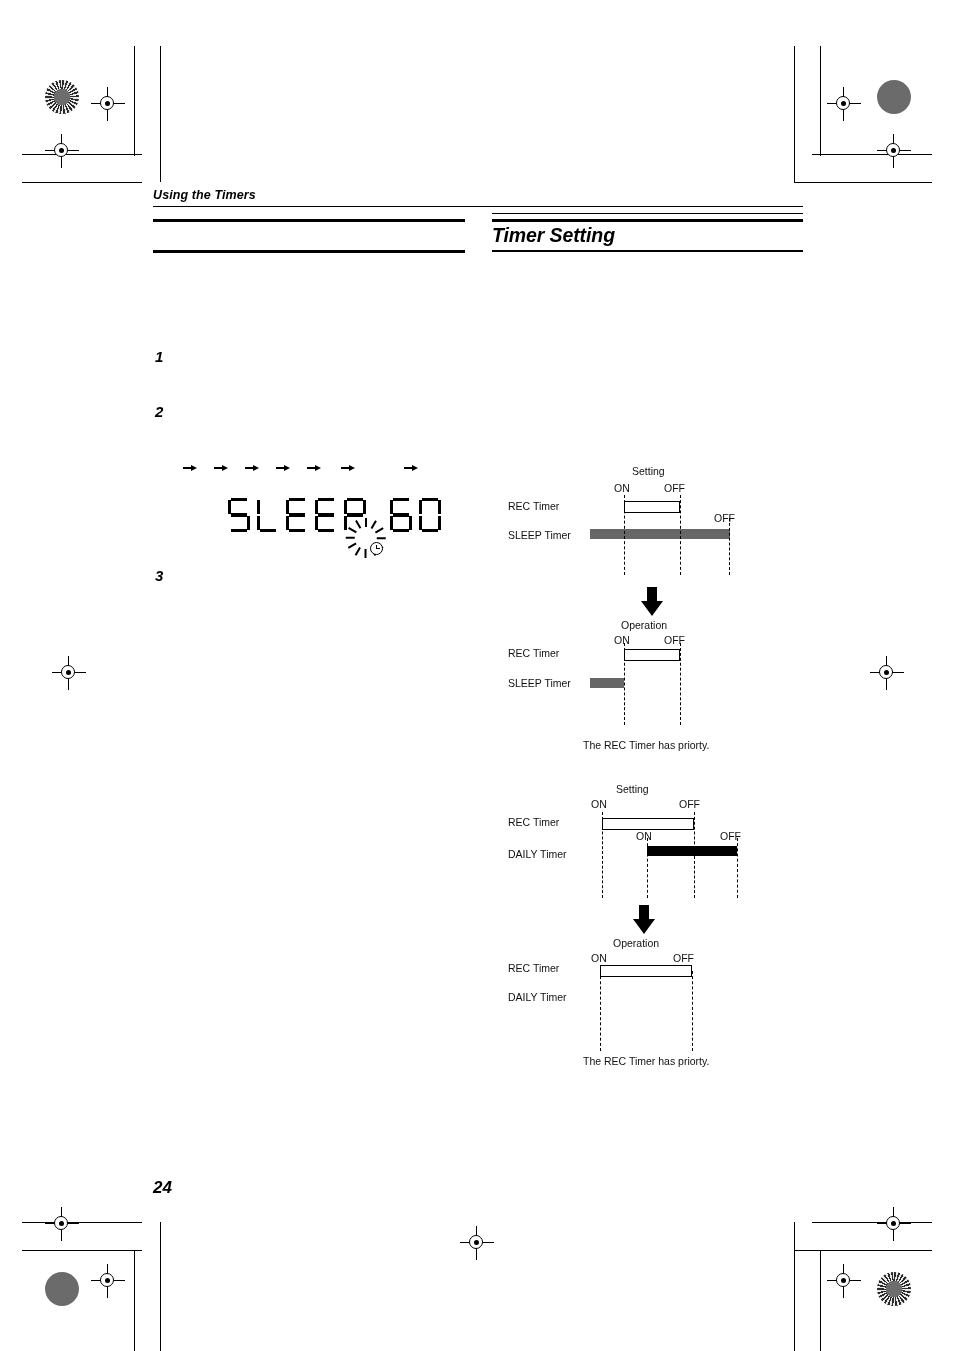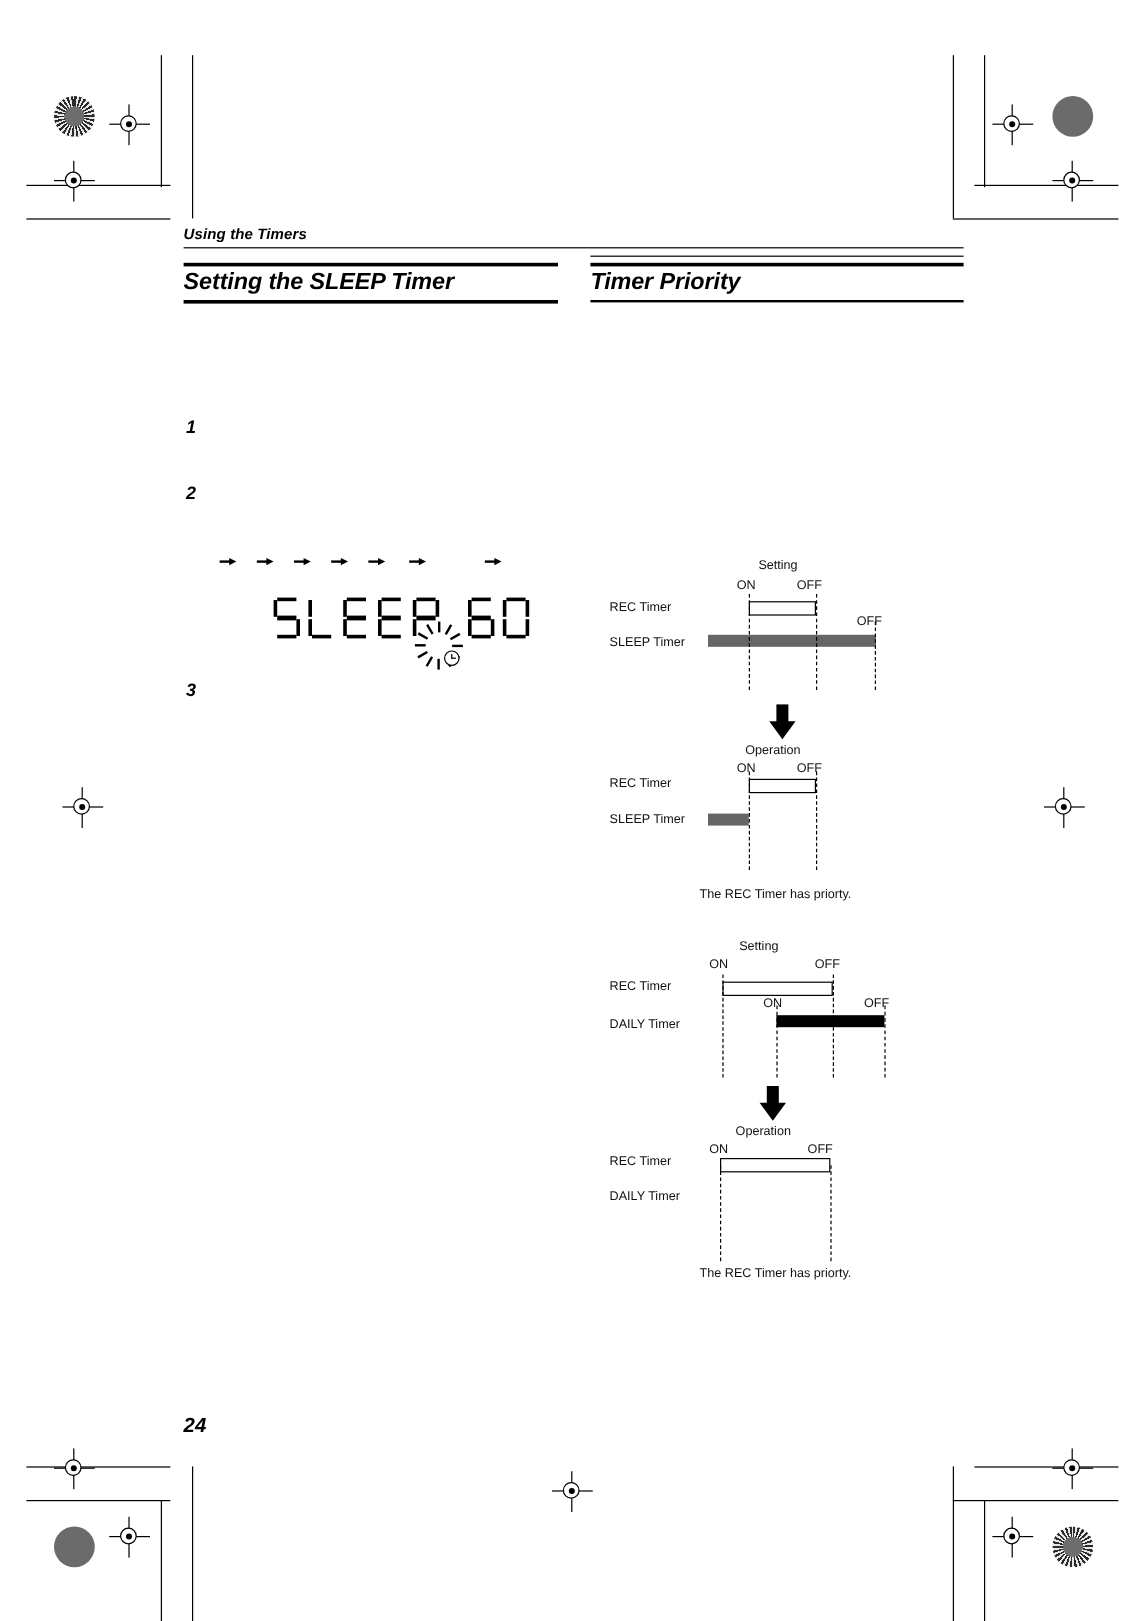--- a/index.html
+++ b/index.html
@@ -175,26 +175,25 @@
         <div class="v"></div>
         <div class="ring"></div>
         <div class="dot"></div>
       </div>
   </div>
 
   <div class="runhead" style="left:153px; top:188px;">Using the Timers</div>
   <div class="rule" style="left:153px; top:206px; width:650px; height:1.3px;"></div>
 
   <div class="rule" style="left:153px; top:219px; width:312px; height:3.4px;"></div>
-  <div class="sechead" style="left:153px; top:224px;">Setting the SLEEP Timer</div>
   <div class="rule" style="left:153px; top:250px; width:312px; height:3.2px;"></div>
 
   <div class="rule" style="left:492px; top:213px; width:311px; height:1.4px;"></div>
   <div class="rule" style="left:492px; top:219px; width:311px; height:3.4px;"></div>
-  <div class="sechead" style="left:492px; top:224px;">Timer Priority</div>
+  <div class="sechead" style="left:492px; top:224px;">Timer Setting</div>
   <div class="rule" style="left:492px; top:250px; width:311px; height:1.5px;"></div>
 
   <div class="stepnum" style="left:155px; top:348px;">1</div>
   <div class="stepnum" style="left:155px; top:403px;">2</div>
   <div class="stepnum" style="left:155px; top:567px;">3</div>
 
   <div class="arrowrow" style="left:183px; top:464px;">
     <div class="arr" style="left:0px;">
         <div class="shaft"></div>
         <div class="head"></div>

